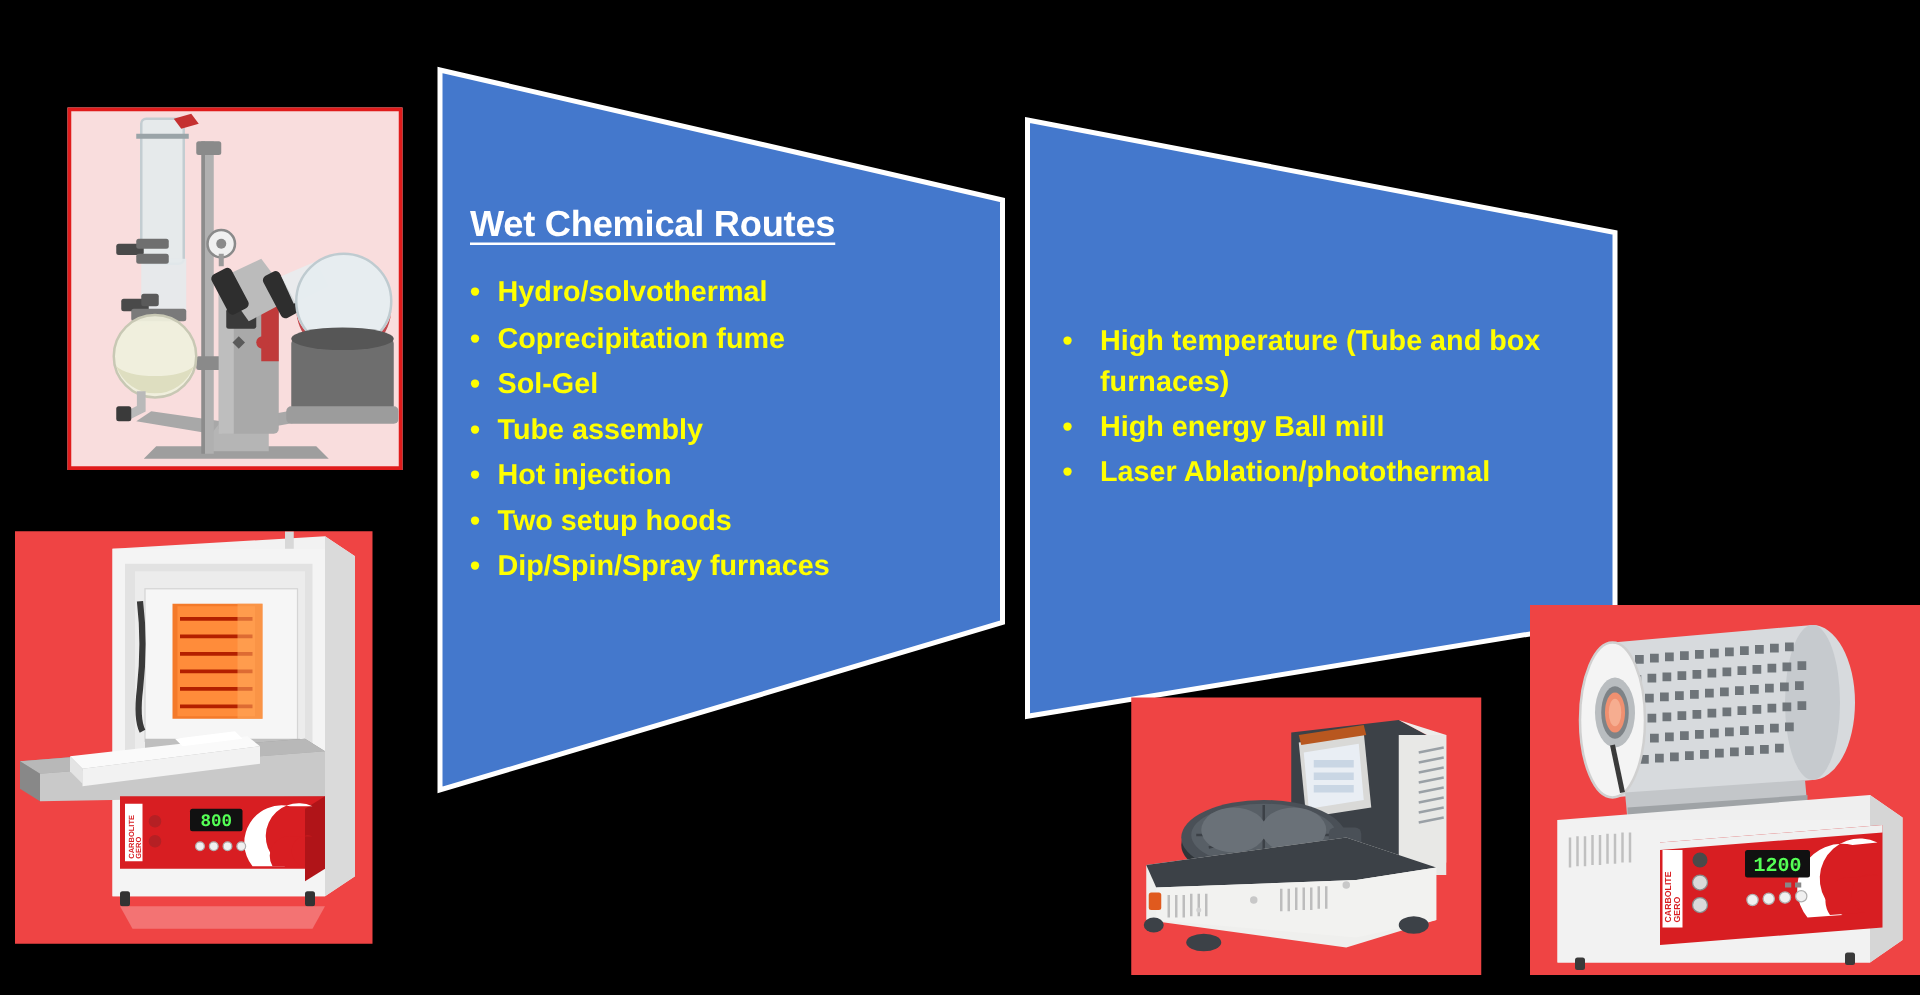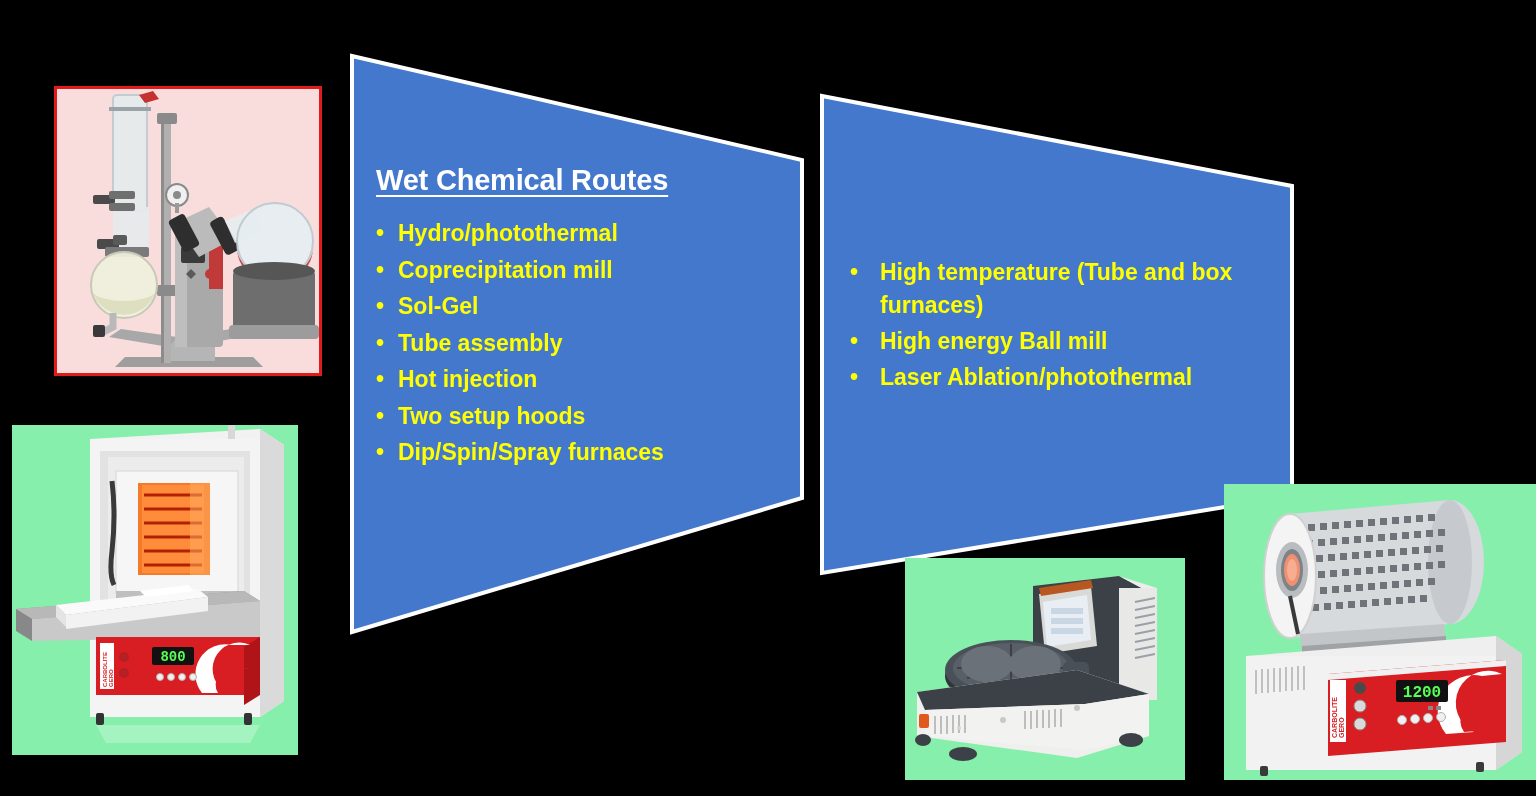--- a/index.html
+++ b/index.html
@@ -79,43 +79,43 @@
   }
 
   
   .rotovap-frame {
     background: #F9DDDD;
     border: 3px solid #E01B1B;
     box-sizing: border-box;
   }
 
   
-  .white-bg { background: #86efac; }
+  .white-bg { background: #ef4444; }
 
   svg { display: block; }
 </style>
 </head>
 <body>
 
 <div class="stage">
 
   <svg class="panel-svg" style="left:328px; top:42px;" width="474" height="600" viewBox="0 0 474 600">
     <polygon points="12,14 462,118 462,456 12,590" fill="#4478CC" stroke="#FFFFFF" stroke-width="4"></polygon>
   </svg>
 
   <div class="panel-text" style="left:364px; top:164px; width:400px;">
     <div class="panel-title">Wet Chemical Routes</div>
     <ul class="bullets left-list" style="margin-top:18px;">
       <li>
         <span class="bdot">•</span>
-        <span class="btxt">Hydro/photothermal</span>
-      </li>
-      <li>
-        <span class="bdot">•</span>
-        <span class="btxt">Coprecipitation mill</span>
+        <span class="btxt">Hydro/solvothermal</span>
+      </li>
+      <li>
+        <span class="bdot">•</span>
+        <span class="btxt">Coprecipitation fume</span>
       </li>
       <li>
         <span class="bdot">•</span>
         <span class="btxt">Sol-Gel</span>
       </li>
       <li>
         <span class="bdot">•</span>
         <span class="btxt">Tube assembly</span>
       </li>
       <li>

